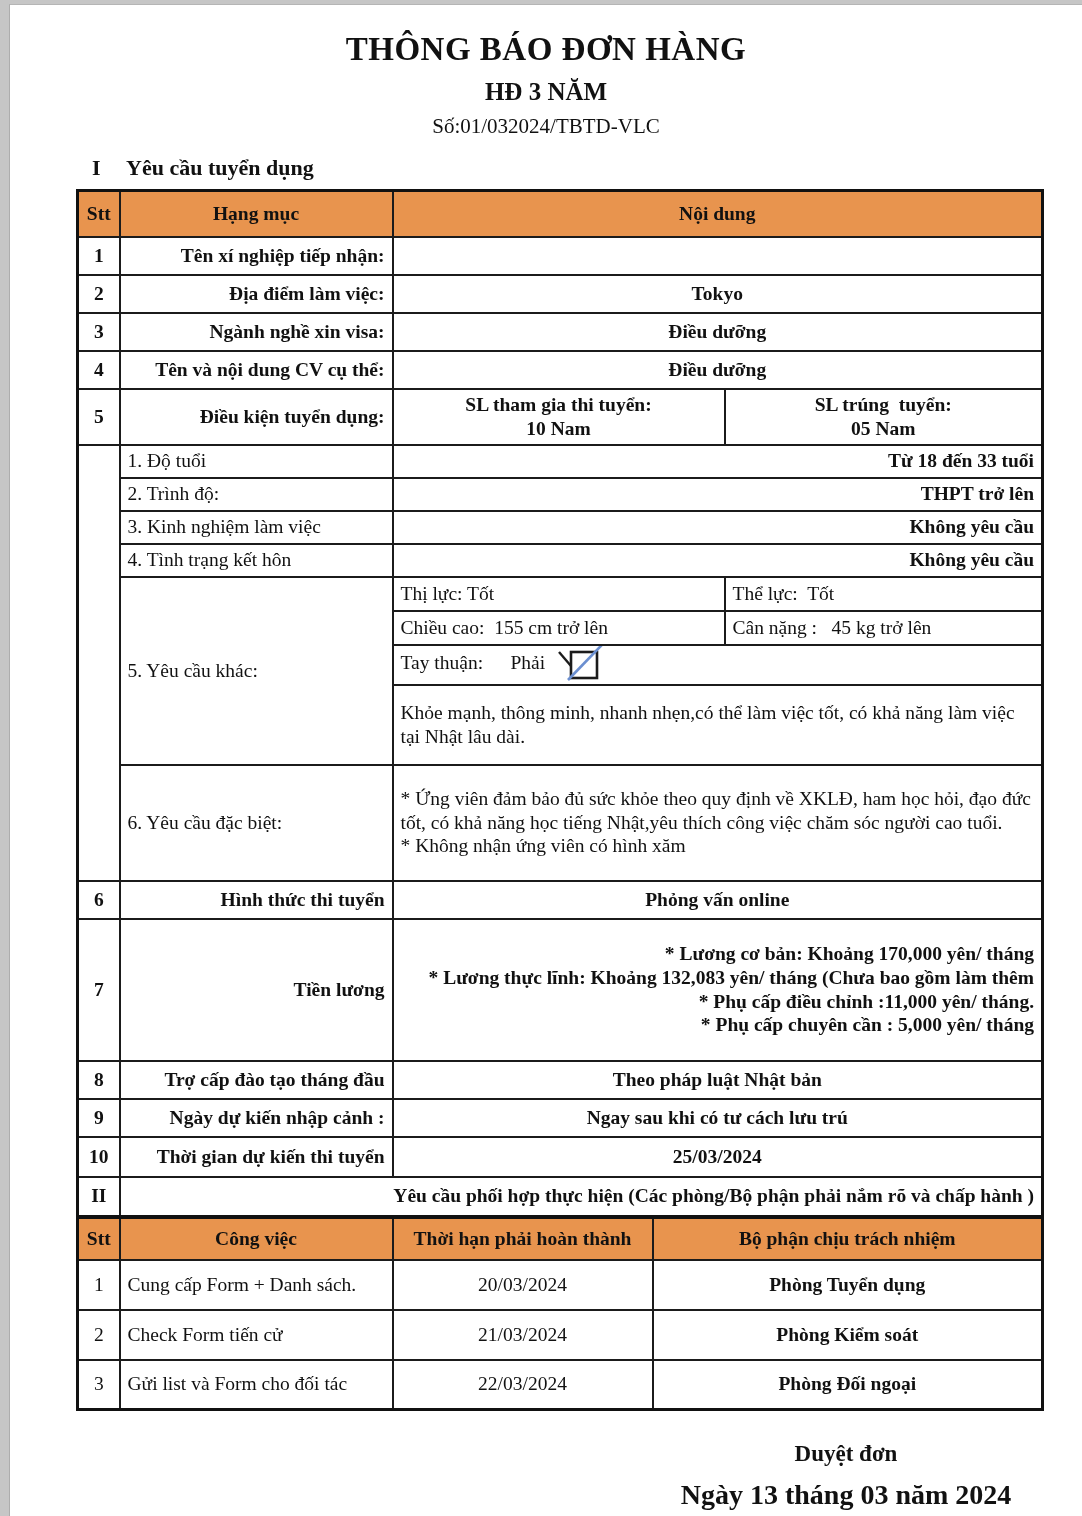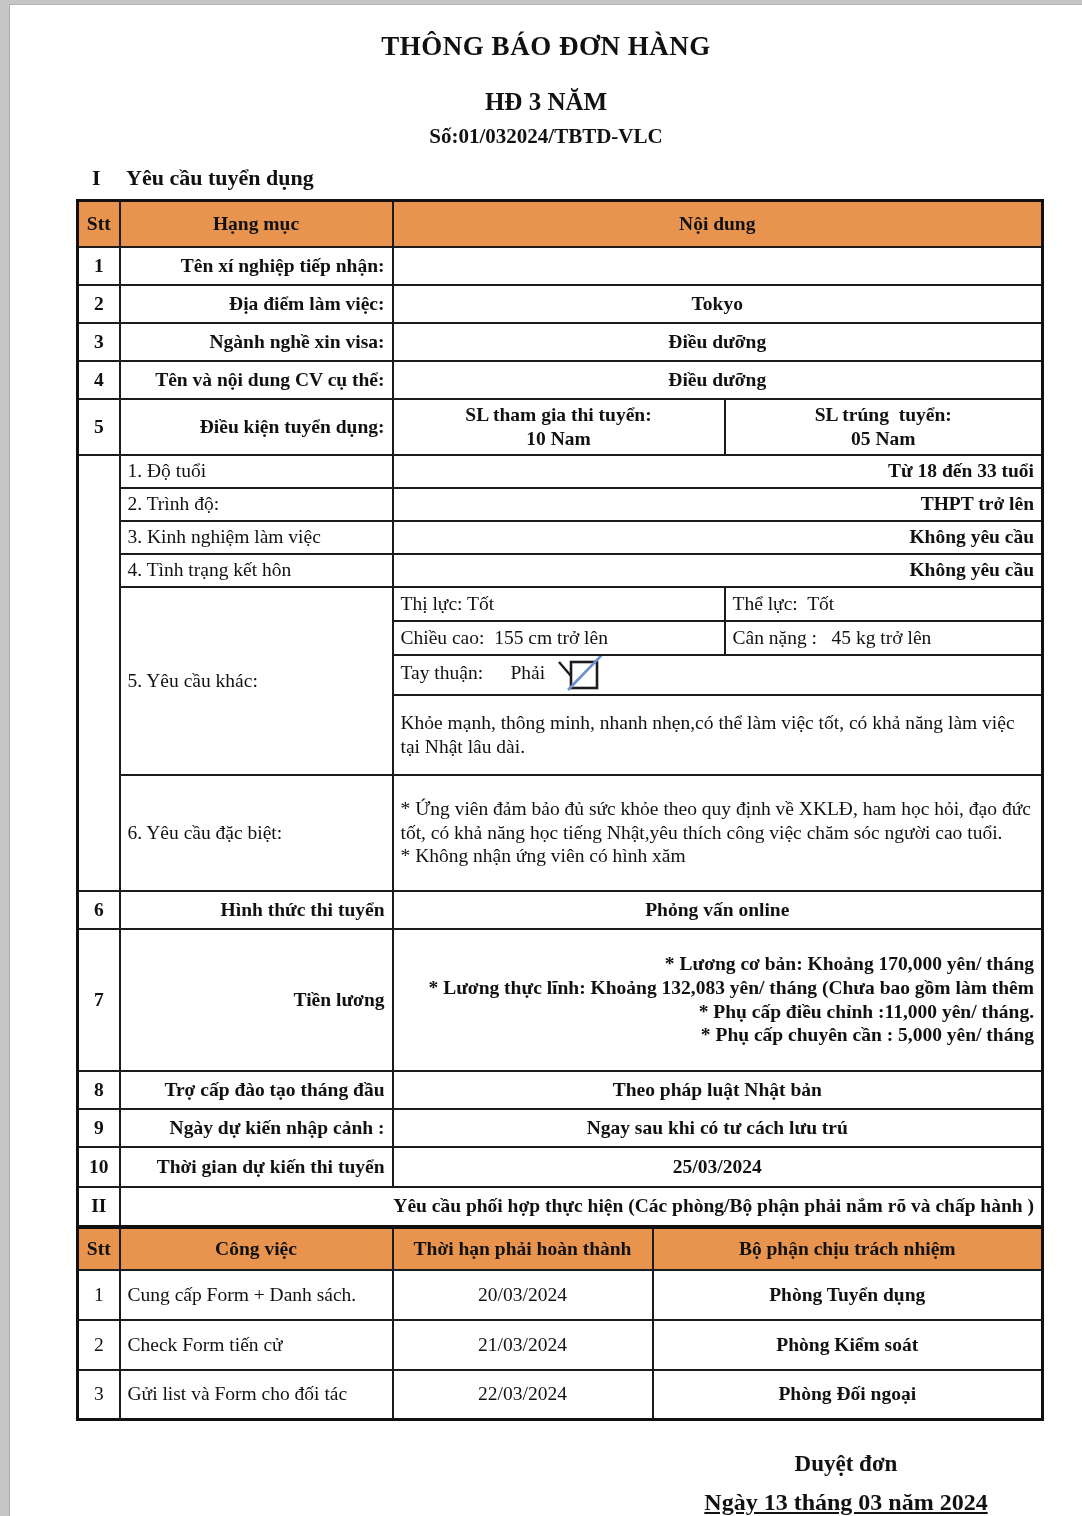--- a/index.html
+++ b/index.html
@@ -11,23 +11,23 @@
     position:relative;
     overflow:hidden;
   }
   .page {
     position:absolute; left:9px; top:4px; right:0; bottom:0;
     background:#ffffff;
     border-left:1px solid #adadad;
     border-top:1px solid #b5b5b5;
   }
   .title-block { text-align:center; padding-top:26px; }
-  .title-main  { font-size:27px; font-weight:bold; letter-spacing:0.5px; }
-  .title-sub   { font-size:25px; font-weight:bold; margin-top:26px; }
-  .doc-number  { font-size:21px; font-weight:bold; margin-top:8px; }
+  .title-main  { font-size:33px; font-weight:bold; letter-spacing:0.5px; }
+  .title-sub   { font-size:25px; font-weight:bold; margin-top:10px; }
+  .doc-number  { font-size:21px; font-weight:normal; margin-top:8px; }
 
   .section-heading { display:flex; margin:16px 0 8px 82px; font-size:22px; font-weight:bold; }
   .section-heading .numeral { width:34px; }
 
   table { border-collapse:collapse; table-layout:fixed; margin-left:66px; width:965px;border-radius:6px; }
   td {
     border:2px solid #1b1b1b;
     font-size:19.5px;
     vertical-align:middle;
     padding:2px 7px;
@@ -53,21 +53,21 @@
   .checkwrap {
     position:relative; display:inline-block;
     width:72px; height:34px; vertical-align:middle; margin-left:8px;
   }
   .checkwrap svg { position:absolute; left:0; top:-30px; overflow:visible; }
 
   .footer-block {
     width:390px; margin-left:641px; margin-top:30px; text-align:center;
   }
   .footer-approve { font-size:23px; font-weight:bold;margin-top:12px; }
-  .footer-date    { font-size:24px; font-weight:bold; margin-top:12px;text-decoration:underline; }
+  .footer-date    { font-size:28px; font-weight:bold; margin-top:12px; }
 </style>
 </head>
 <body>
 
 <div class="page">
 
   <div class="title-block">
     <div class="title-main">THÔNG BÁO ĐƠN HÀNG</div>
     <div class="title-sub">HĐ 3 NĂM</div>
     <div class="doc-number">Số:01/032024/TBTD-VLC</div>

